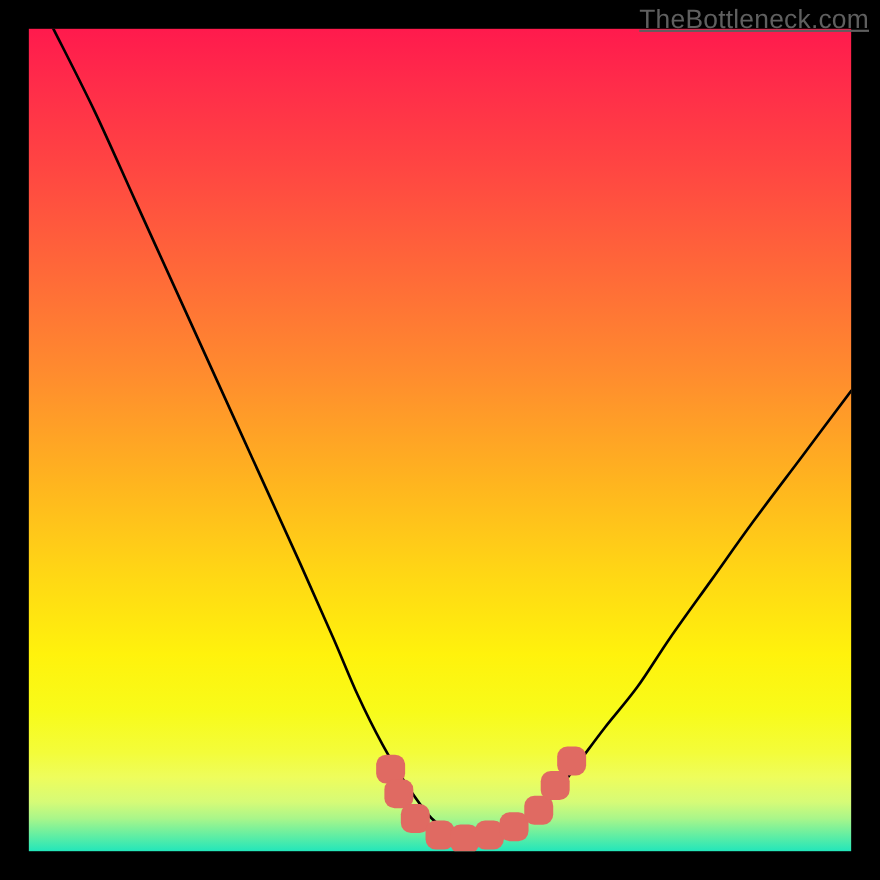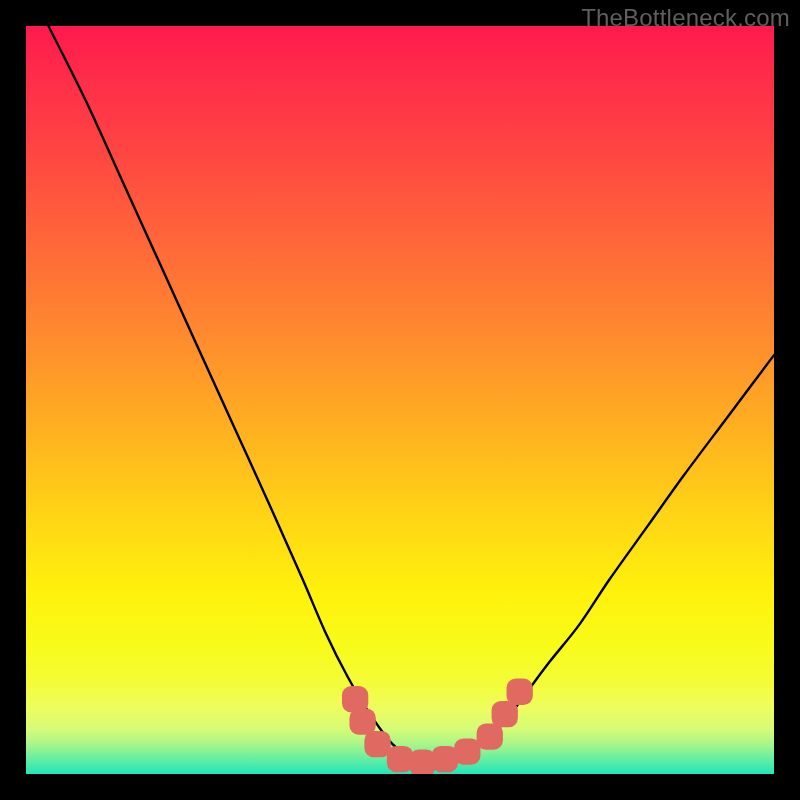--- a/index.html
+++ b/index.html
@@ -63,20 +63,21 @@
   }
   .watermark {
     position: absolute;
     top: 4px;
     right: 10px;
     color: #5f5f5f;
     font-size: 24px;
     font-weight: 400;
     letter-spacing: 0.2px;
     user-select: none;
+    text-decoration: underline;
   }
 </style>
 </head>
 <body>
 
 <div class="frame">
   <div class="plot">
     <div class="grad"></div>
     <svg class="curve" viewBox="0 0 748 748" preserveAspectRatio="none">
       <path id="curve-path" fill="none" stroke="#000000" stroke-width="2.4" stroke-linecap="round" d="M 22.44 0.00 C 28.67 12.47, 47.37 48.62, 59.84 74.80 C 72.31 100.98, 84.77 129.65, 97.24 157.08 C 109.71 184.51, 122.17 211.93, 134.64 239.36 C 147.11 266.79, 159.57 294.21, 172.04 321.64 C 184.51 349.07, 196.97 376.49, 209.44 403.92 C 221.91 431.35, 235.62 461.27, 246.84 486.20 C 258.06 511.13, 268.03 533.57, 276.76 553.52 C 285.49 573.47, 291.72 589.67, 299.20 605.88 C 306.68 622.09, 314.16 637.05, 321.64 650.76 C 329.12 664.47, 336.60 676.94, 344.08 688.16 C 351.56 699.38, 359.04 710.60, 366.52 718.08 C 374.00 725.56, 381.48 729.92, 388.96 733.04 C 396.44 736.16, 403.92 736.78, 411.40 736.78 C 418.88 736.78, 426.36 736.16, 433.84 733.04 C 441.32 729.92, 448.80 724.31, 456.28 718.08 C 463.76 711.85, 471.24 704.37, 478.72 695.64 C 486.20 686.91, 493.68 675.69, 501.16 665.72 C 508.64 655.75, 514.87 647.02, 523.60 635.80 C 532.33 624.58, 543.55 612.11, 553.52 598.40 C 563.49 584.69, 572.22 569.73, 583.44 553.52 C 594.66 537.31, 608.37 518.61, 620.84 501.16 C 633.31 483.71, 644.53 467.50, 658.24 448.80 C 671.95 430.10, 688.16 408.91, 703.12 388.96 C 718.08 369.01, 740.52 339.09, 748.00 329.12"></path>

